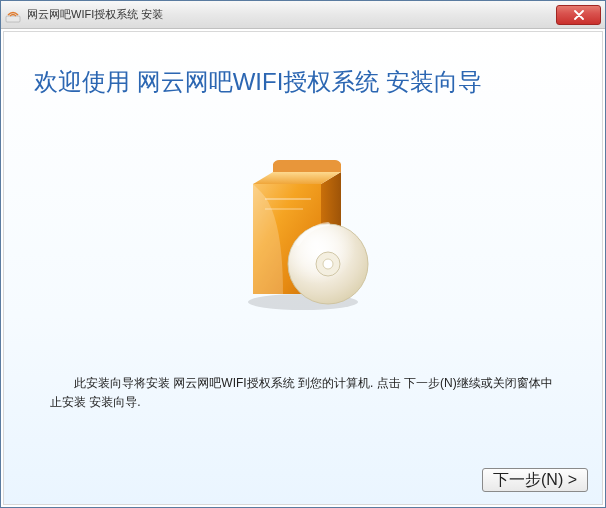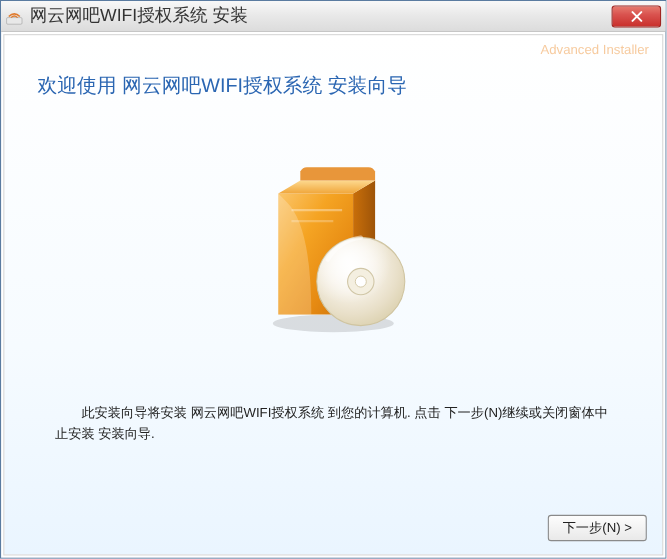--- a/index.html
+++ b/index.html
@@ -29,21 +29,21 @@
     }
     .titlebar-icon {
       width: 16px;
       height: 16px;
       margin-right: 6px;
       display: flex;
       align-items: center;
       justify-content: center;
     }
     .titlebar-title {
-      font-size: 16px;
+      font-size: 11px;
       color: #333;
       flex: 1;
     }
     .close-btn {
       width: 45px;
       height: 20px;
       background: linear-gradient(to bottom, #e67a6e 0%, #d9534f 40%, #c9302c 100%);
       border: 1px solid #a02622;
       border-radius: 3px;
       display: flex;
@@ -64,21 +64,21 @@
     .watermark {
       position: absolute;
       top: 6px;
       right: 12px;
       font-size: 12px;
       color: #f0a050;
       opacity: 0.55;
       font-family: Arial, sans-serif;
     }
     .header-text {
-      font-size: 18px;
+      font-size: 24px;
       color: #2b66b2;
       margin: 34px 0 0 30px;
       font-weight: normal;
     }
     .icon-area {
       display: flex;
       justify-content: center;
       align-items: center;
       margin-top: 56px;
     }
@@ -92,21 +92,21 @@
     .footer {
       margin-top: auto;
       padding: 10px 14px 12px 0;
       display: flex;
       justify-content: flex-end;
     }
     .next-btn {
       min-width: 90px;
       height: 24px;
       padding: 0 10px;
-      font-size: 12px;
+      font-size: 16px;
       background: linear-gradient(to bottom, #fdfdfd, #e9e9e9);
       border: 1px solid #8a8a8a;
       border-radius: 3px;
       cursor: pointer;
       display: flex;
       align-items: center;
       justify-content: center;
       color: #222;
     }
   </style>
@@ -124,21 +124,20 @@
     </span>
     <span class="titlebar-title">网云网吧WIFI授权系统 安装</span>
     <div class="close-btn">
       <svg width="12" height="10" viewBox="0 0 12 10">
         <path d="M2 1 L10 9 M10 1 L2 9" stroke="#fff" stroke-width="1.8" stroke-linecap="round"></path>
       </svg>
     </div>
   </div>
 
   <div class="content">
-    <div class="watermark">Advanced Installer</div>
 
     <div class="header-text">欢迎使用 网云网吧WIFI授权系统 安装向导</div>
 
     <div class="icon-area">
       <svg width="160" height="160" viewBox="0 0 160 160">
         <defs>
           <linearGradient id="boxFront" x1="0" y1="0" x2="1" y2="1">
             <stop offset="0%" stop-color="#fbc56a"></stop>
             <stop offset="35%" stop-color="#f5a423"></stop>
             <stop offset="70%" stop-color="#e68a12"></stop>

